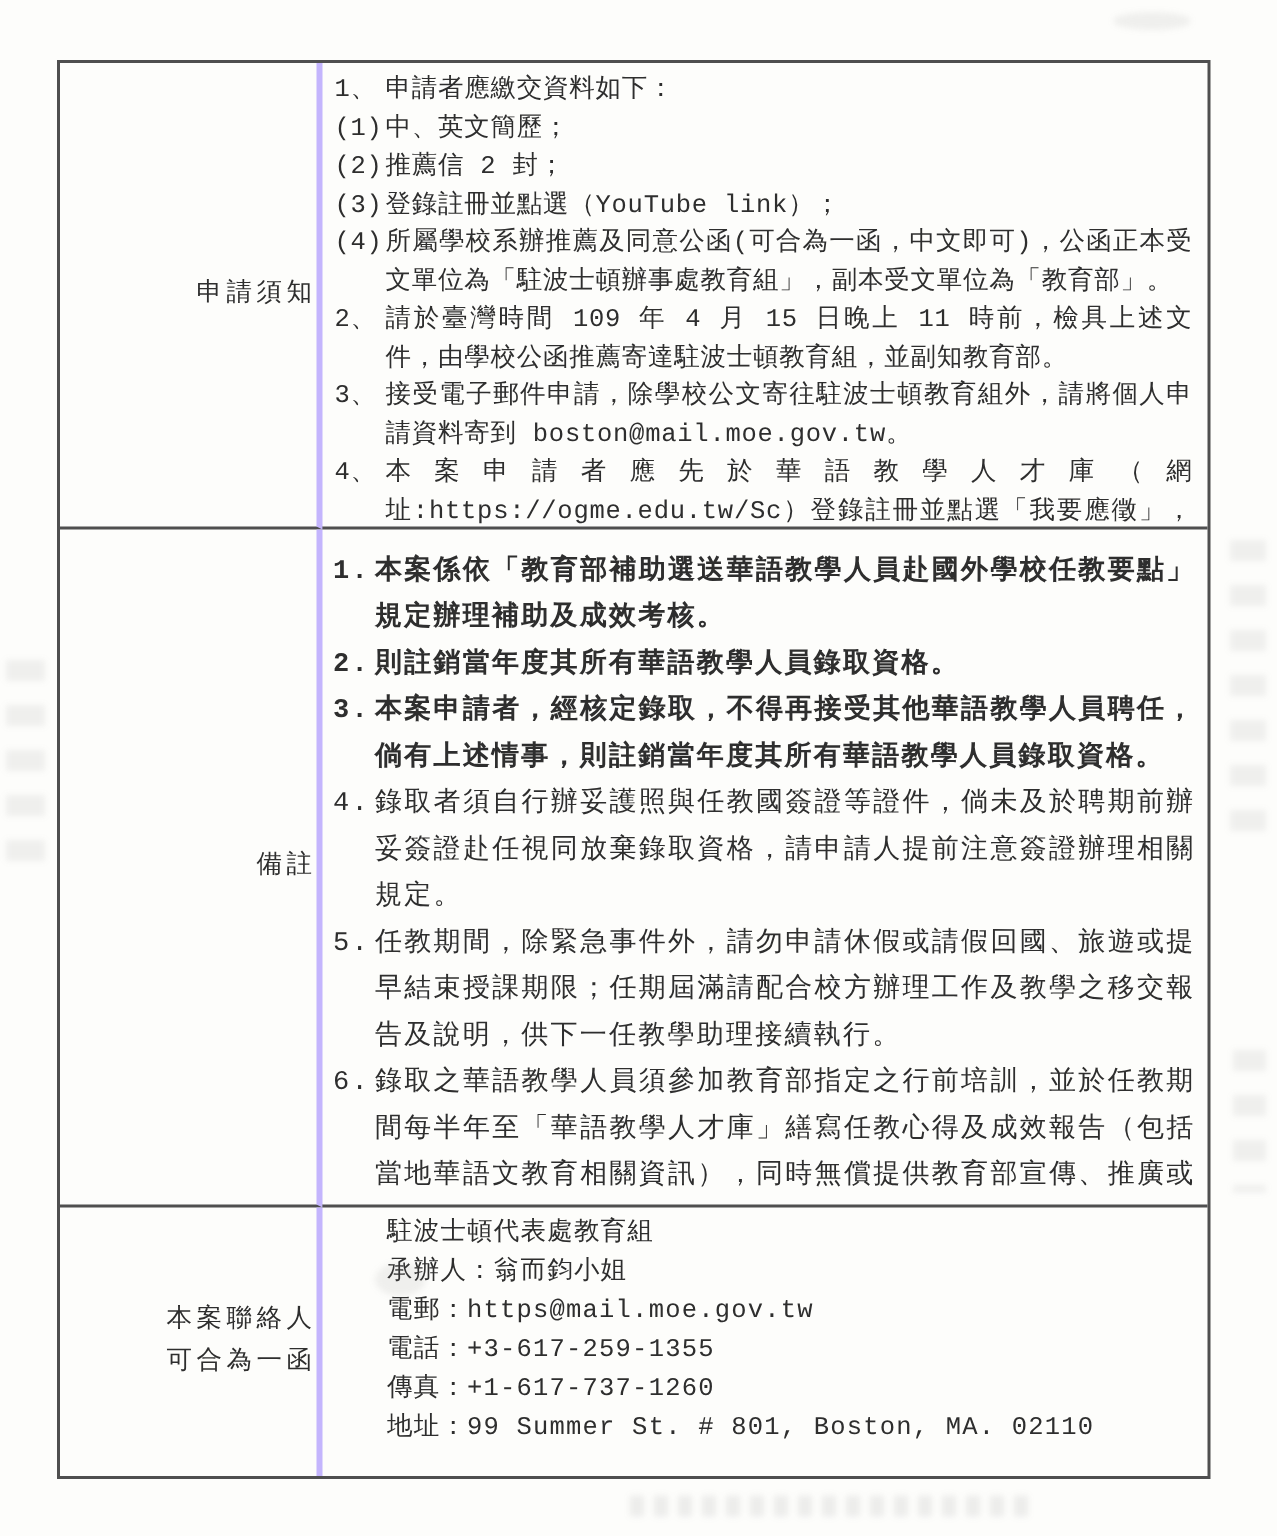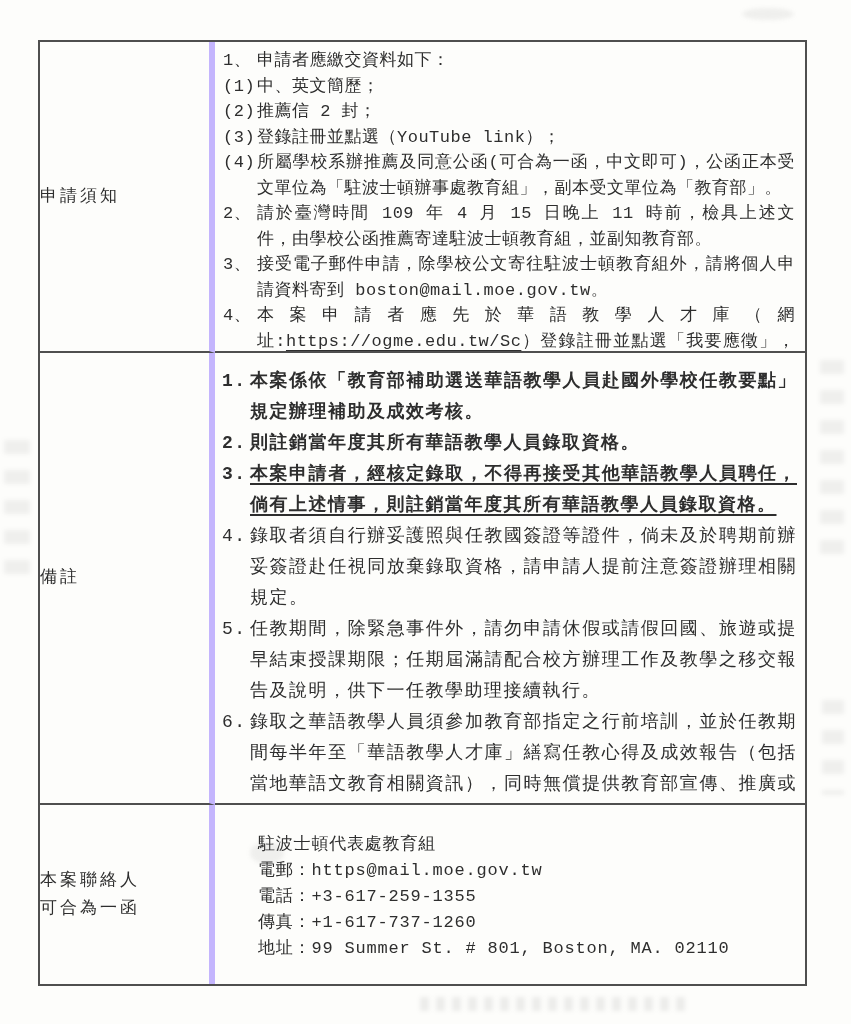--- a/index.html
+++ b/index.html
@@ -12,34 +12,34 @@
   .page{position:absolute;inset:0;}
   .doc-table{
     position:absolute;left:38px;top:40px;width:769px;height:946px;
     box-sizing:border-box;border:2px solid #4f4f4f;
     display:grid;grid-template-columns:175px 1fr;grid-template-rows:311px 452px 1fr;
     background:transparent;
   }
   .cell{box-sizing:border-box;overflow:hidden;}
   .bb{border-bottom:2px solid #4f4f4f;}
   .label-cell{
-    border-right:6px solid #c4b5fd;
-    display:flex;flex-direction:column;align-items:flex-start;justify-content:center;
+    border-right:4px solid #c4b5fd;
+    display:flex;flex-direction:column;align-items:flex-end;justify-content:center;
     font-size:17px;letter-spacing:3px;line-height:28px;
   }
   .content-cell{position:relative;}
   .r0c{padding:6px 10px 0 8px;font-size:17px;line-height:25.5px;letter-spacing:0.5px;--indent:34px;}
   .r1c{padding:13px 8px 0 7px;font-size:18px;line-height:31px;letter-spacing:1.5px;--indent:28px;}
-  .r2c{padding:27px 8px 0 43px;font-size:17px;line-height:26px;letter-spacing:0.8px;--indent:0px;}
+  .r2c{padding:5px 8px 0 43px;font-size:17px;line-height:26px;letter-spacing:0.8px;--indent:0px;}
   .item{position:relative;padding-left:var(--indent);text-align:justify;}
   .r2c .item{text-align:left;}
   .marker{position:absolute;left:0;top:0;}
   .bold{font-weight:bold;}
   .b{font-weight:normal;}
-  .u{text-decoration:underline;text-underline-offset:4px;text-decoration-thickness:1.5px;}
+  .u{text-underline-offset:4px;text-decoration-thickness:1.5px;}
   
   .ghost{position:absolute;pointer-events:none;filter:blur(2px);}
   .g-blob{background:rgba(115,115,120,0.10);border-radius:50%;}
   .g-strip{background:repeating-linear-gradient(90deg,rgba(90,90,95,0.10) 0 9px,transparent 9px 16px);}
   .g-vstrip{background:repeating-linear-gradient(180deg,rgba(100,100,105,0.09) 0 14px,transparent 14px 30px);}
 </style>
 </head>
 <body>
 
 <div class="page">
@@ -71,20 +71,21 @@
         <div class="item"><span class="marker">5.</span><span>任教期間，除緊急事件外，請勿申請休假或請假回國、旅遊或提早結束授課期限；任期屆滿請配合校方辦理工作及教學之移交報告及說明，供下一任教學助理接續執行。</span></div>
         <div class="item"><span class="marker">6.</span><span>錄取之華語教學人員須參加教育部指定之行前培訓，並於任教期間每半年至「華語教學人才庫」繕寫任教心得及成效報告（包括當地華語文教育相關資訊），同時無償提供教育部宣傳、推廣或成果發表使用；另應配合本部華語教學相關活動進行經驗分享。</span></div>
       </div>
 
     <div class="cell label-cell">
       <span>本案聯絡人</span>
       <span>可合為一函</span>
     </div>
     <div class="cell content-cell r2c">
         <div class="item"><span>駐波士頓代表處教育組</span></div>
+        <div class="item"><span>承辦人：翁而鈞小姐</span></div>
         <div class="item"><span>電郵：https@mail.moe.gov.tw</span></div>
         <div class="item"><span>電話：+3-617-259-1355</span></div>
         <div class="item"><span>傳真：+1-617-737-1260</span></div>
         <div class="item"><span>地址：99 Summer St. # 801, Boston, MA. 02110</span></div>
       </div>
 
   </div>
 
   <div class="ghost g-blob" style="left:742px;top:8px;width:52px;height:12px;"></div>
   <div class="ghost g-vstrip" style="left:4px;top:440px;width:26px;height:140px;"></div>

